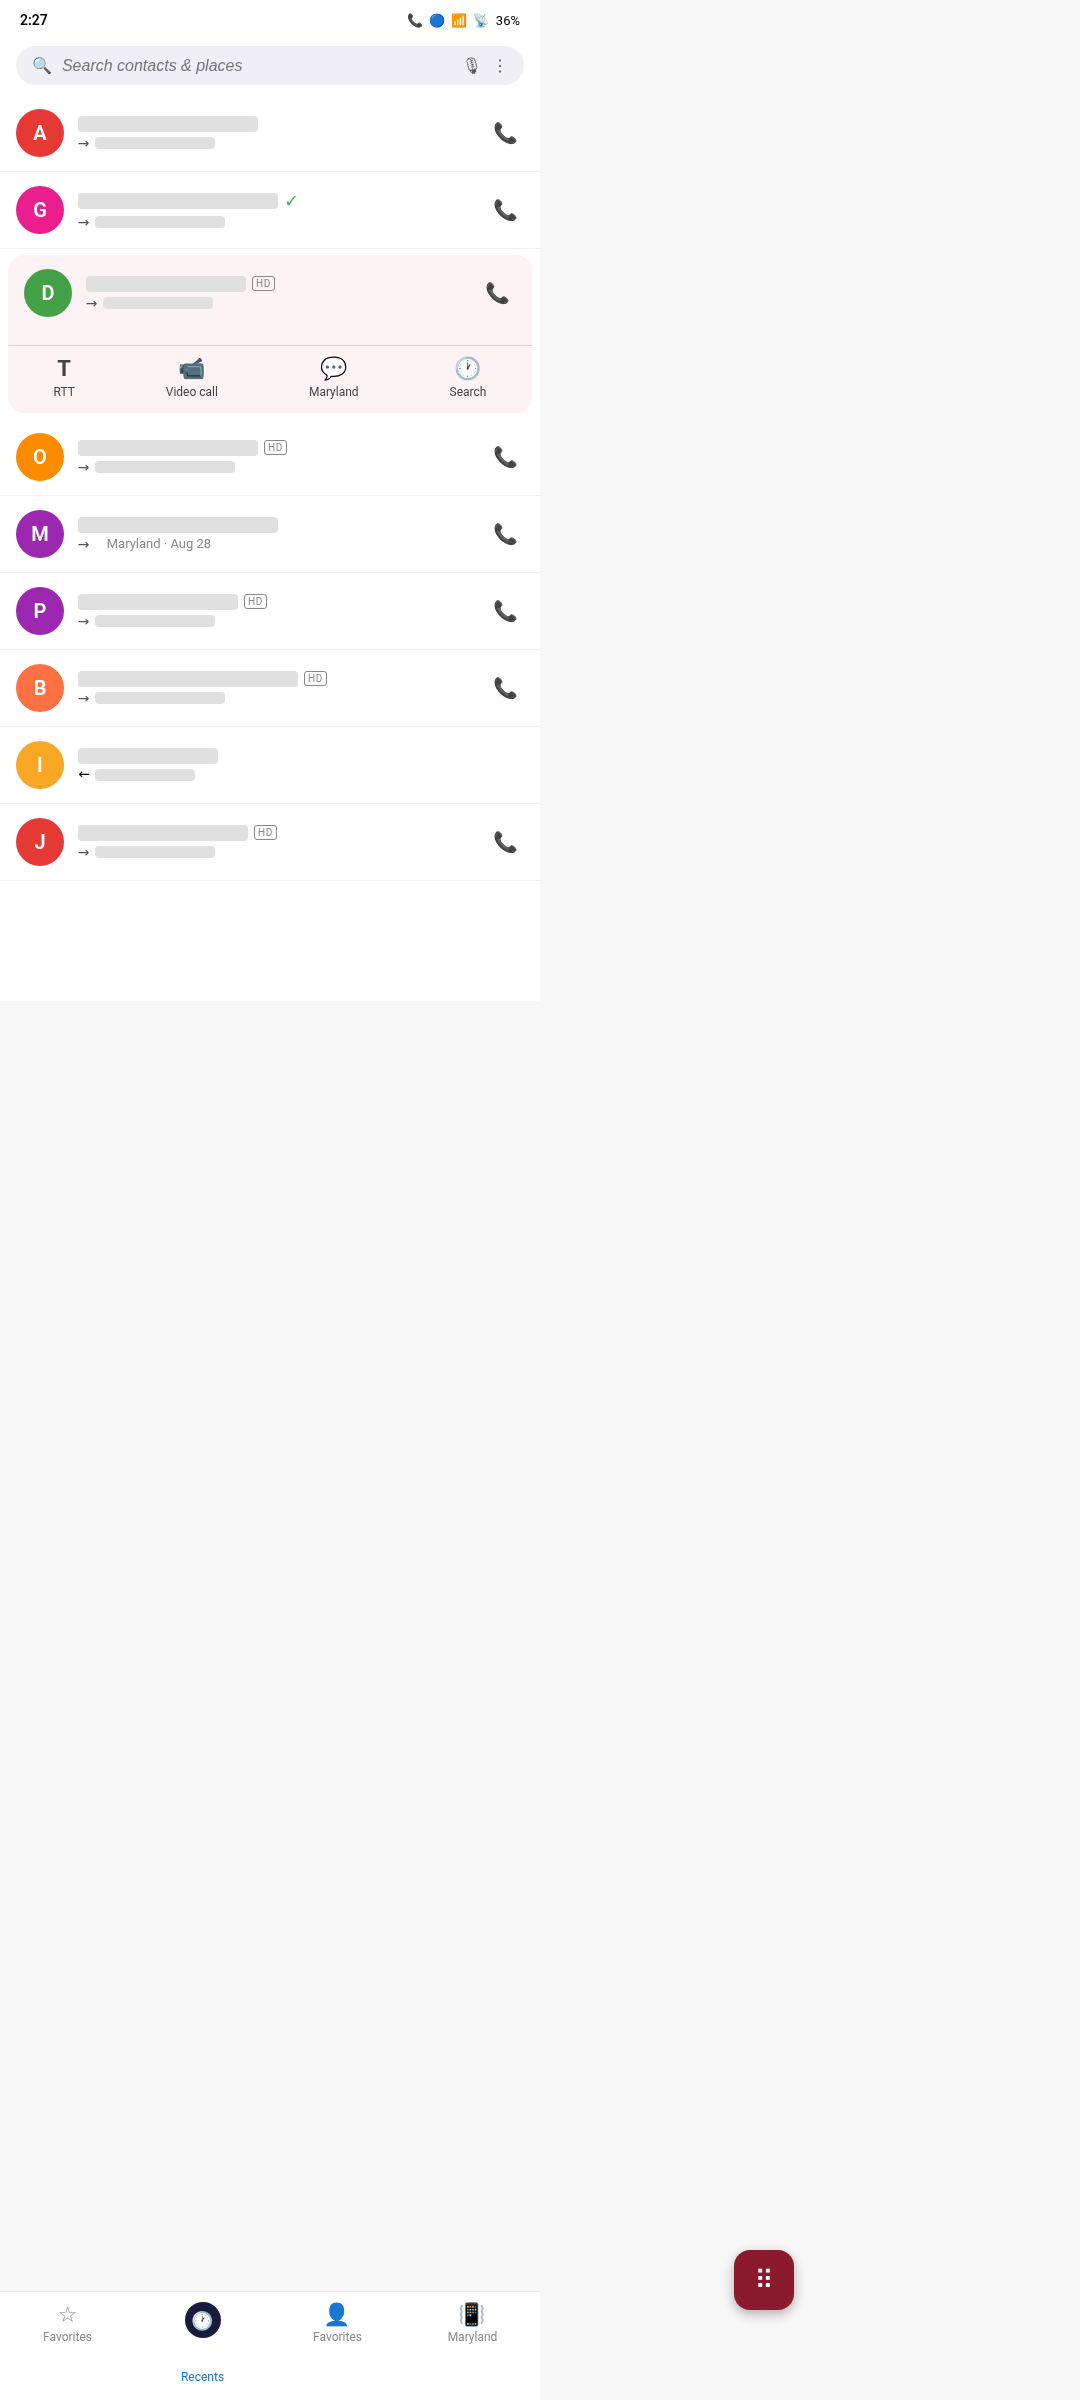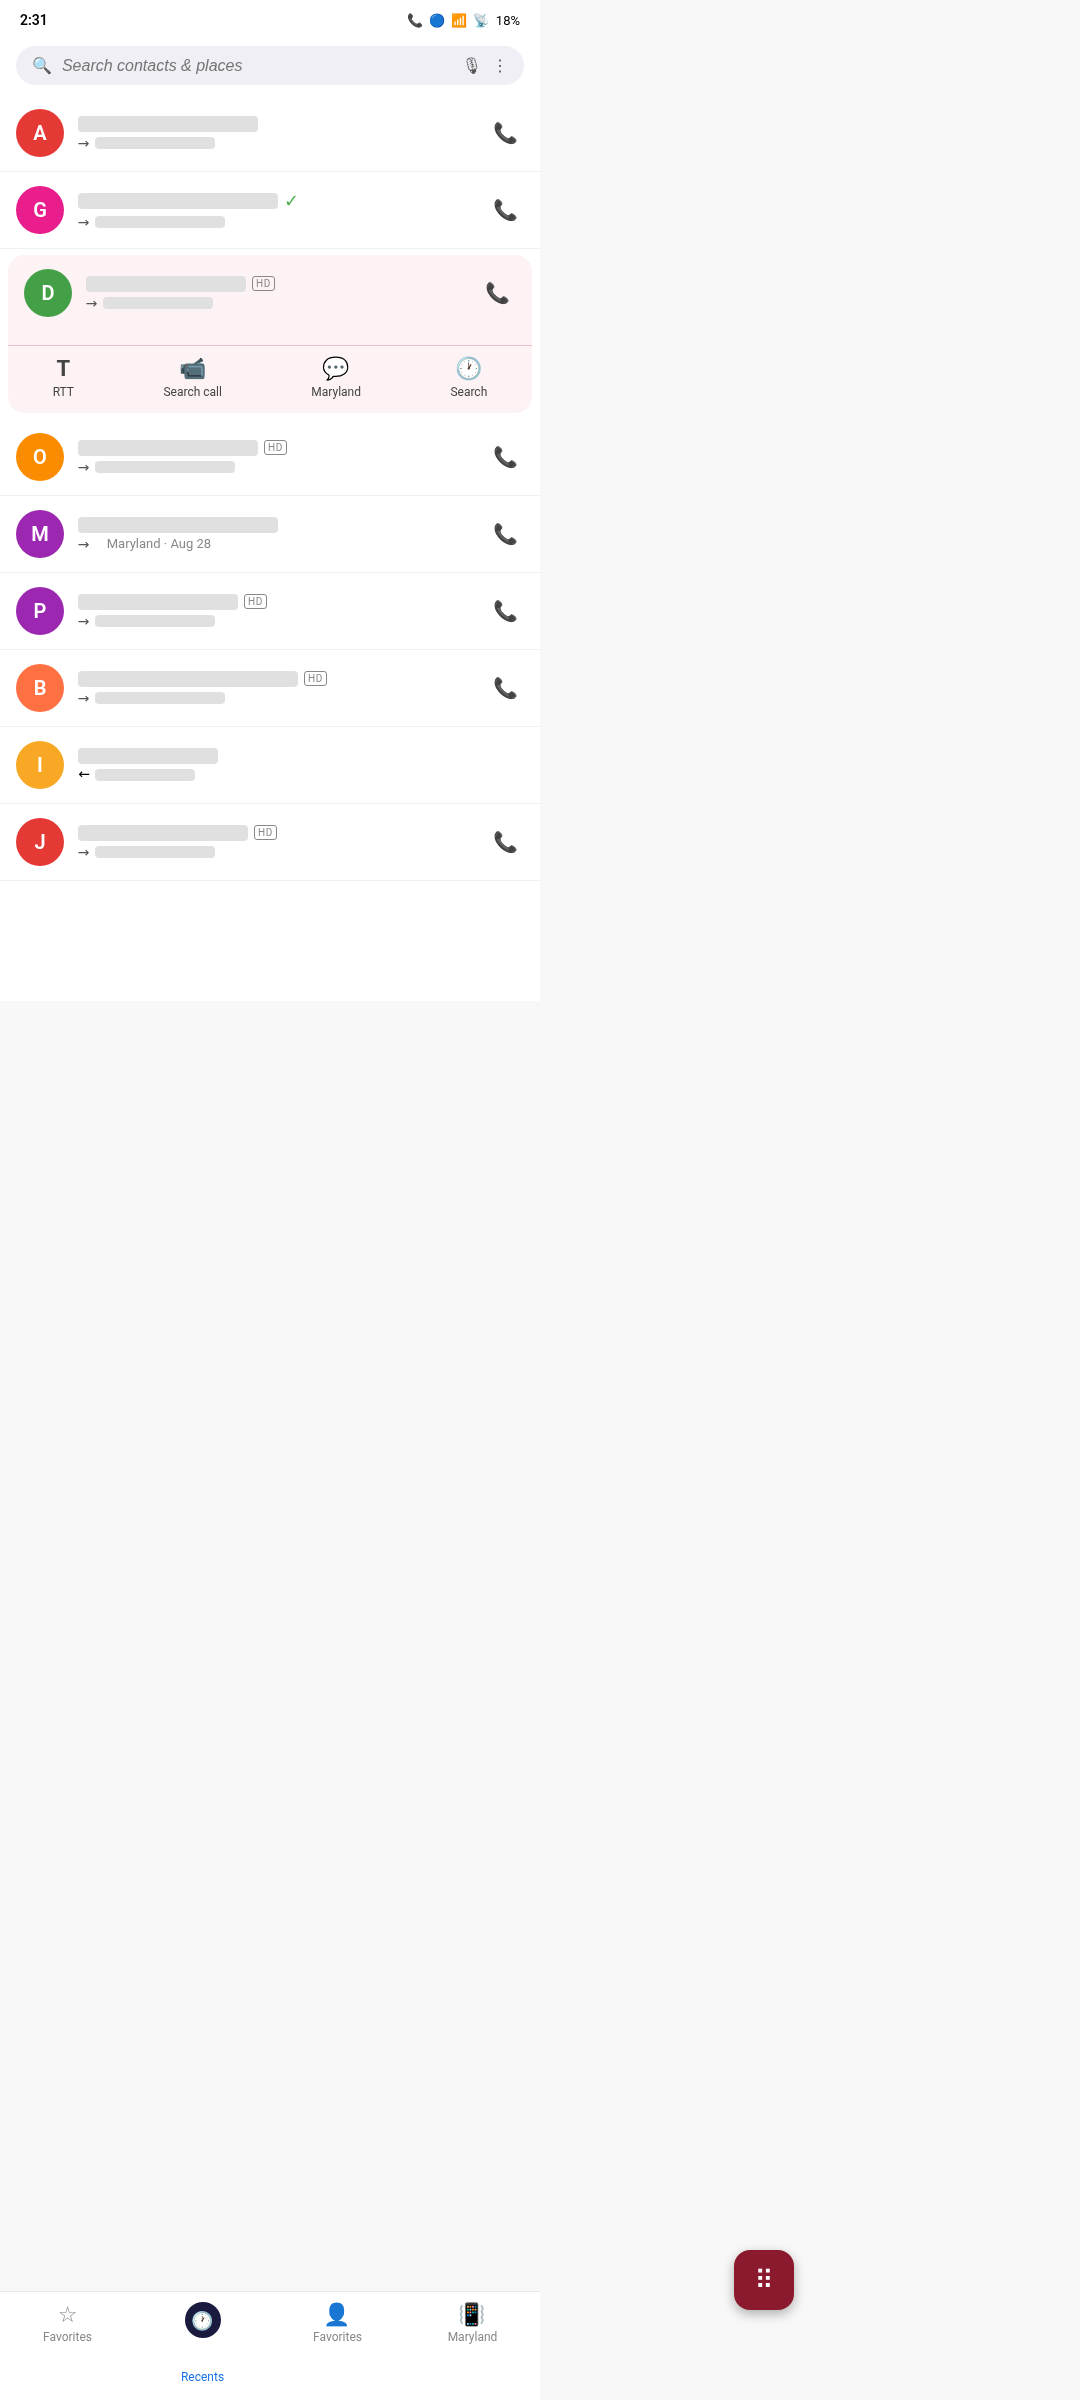--- a/index.html
+++ b/index.html
@@ -269,27 +269,27 @@
     .av-green { background: #43a047; }
     .av-orange { background: #fb8c00; }
     .av-purple-light { background: #9c27b0; }
     .av-orange2 { background: #ff7043; }
     .av-yellow { background: #f9a825; }
   </style>
 </head>
 <body>
 
 <div class="status-bar">
-  <span class="status-left">2:31</span>
+  <span class="status-left">2:27</span>
   <div class="status-right">
     <span>📞</span>
     <span>🔵</span>
     <span>📶</span>
     <span>📡</span>
-    <span>18%</span>
+    <span>36%</span>
   </div>
 </div>
 
 <div class="search-bar">
   <div class="search-input-wrap">
     <span class="search-icon-wrap">🔍</span>
     <input type="text" placeholder="Search contacts &amp; places" style="">
     <span class="mic-icon-wrap">🎙</span>
     <span class="more-icon-wrap">⋮</span>
   </div>
@@ -347,21 +347,21 @@
         <span class="call-icon">📞</span>
       </div>
     </div>
     <div class="expanded-actions">
       <div class="action-btn">
         <span class="action-icon" style="font-size:22px; font-weight:700;">T</span>
         <span class="action-label">RTT</span>
       </div>
       <div class="action-btn">
         <span class="action-icon">📹</span>
-        <span class="action-label">Search call</span>
+        <span class="action-label">Video call</span>
       </div>
       <div class="action-btn">
         <span class="action-icon">💬</span>
         <span class="action-label">Maryland</span>
       </div>
       <div class="action-btn">
         <span class="action-icon">🕐</span>
         <span class="action-label">Search</span>
       </div>
     </div>

